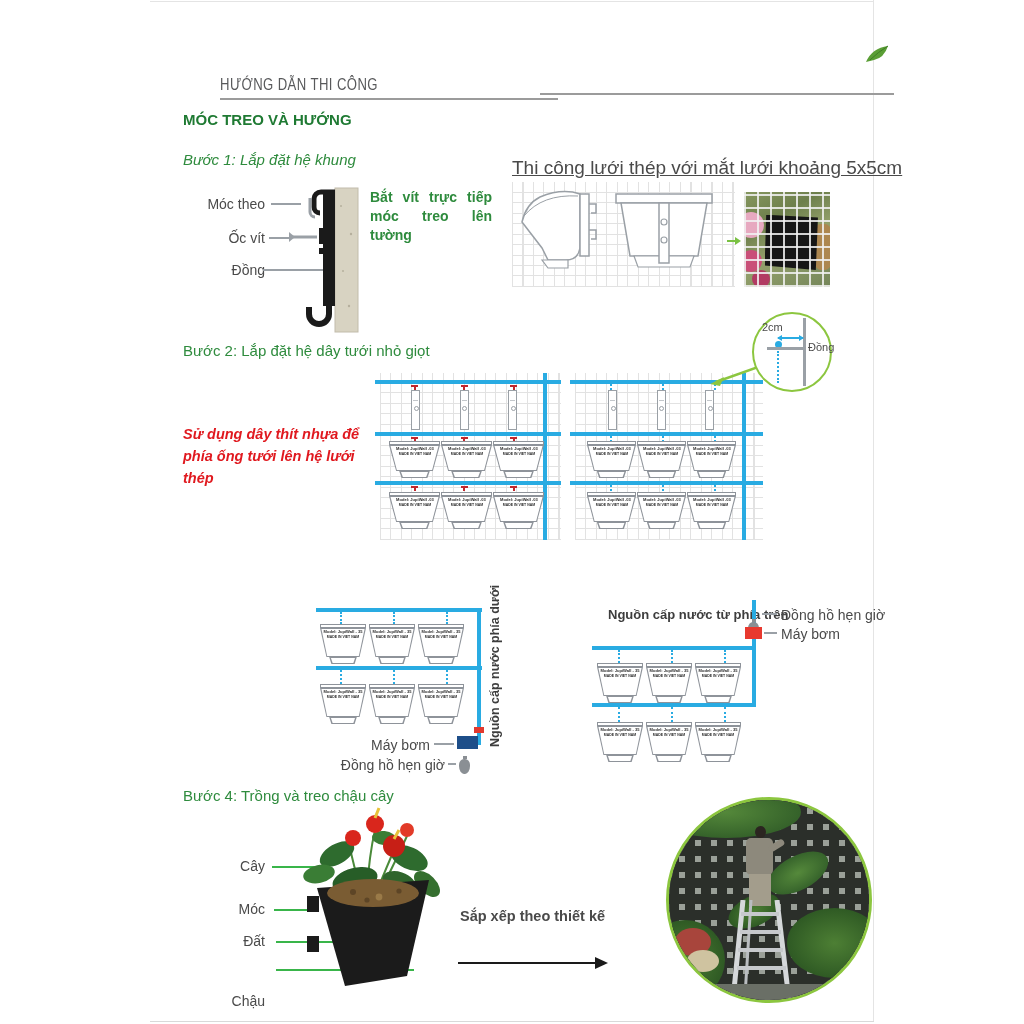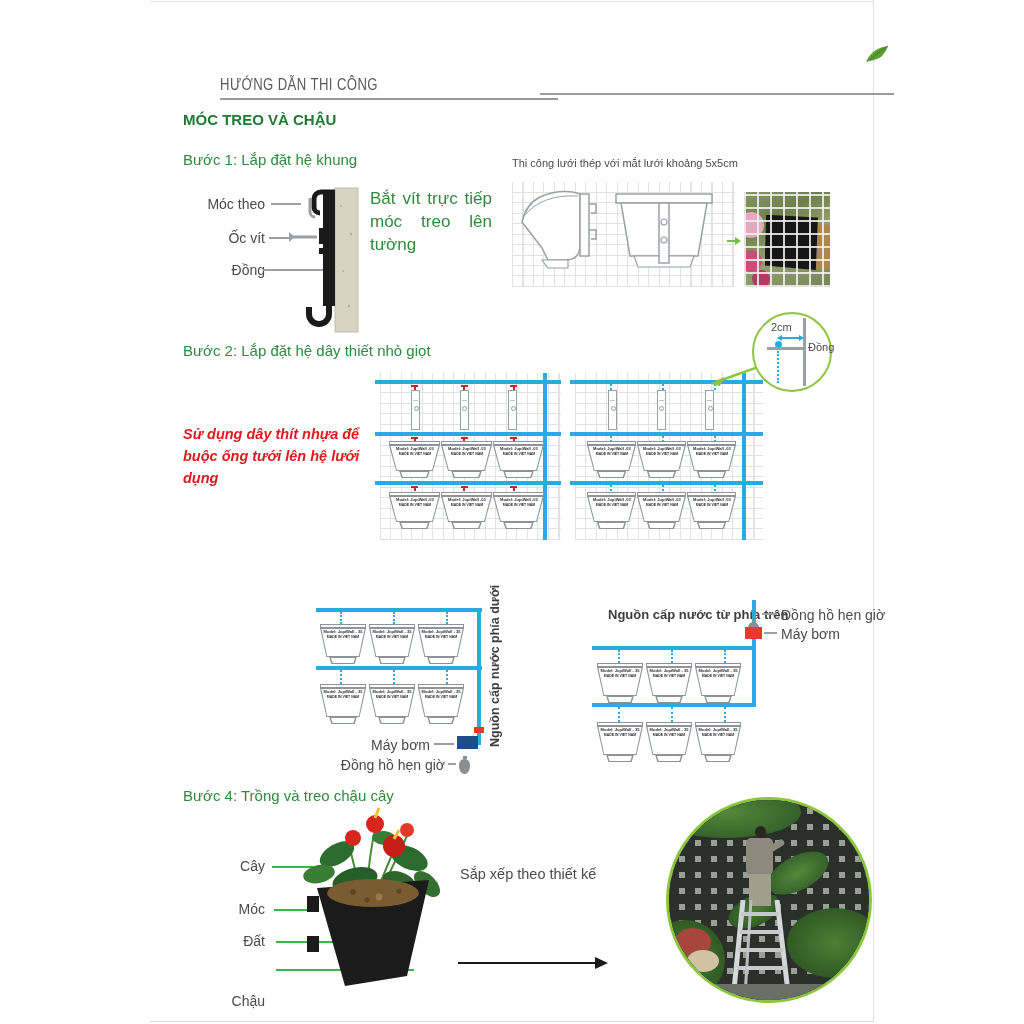--- a/index.html
+++ b/index.html
@@ -13,22 +13,22 @@
              transform:scaleX(.82);transform-origin:left center;white-space:nowrap;}
   .brand{font-family:"DejaVu Serif",serif;font-style:italic;font-weight:700;font-size:25px;
          color:#72a845;text-align:right;text-shadow:1px 1px 1px rgba(0,0,0,.15);}
   .website{font-size:12px;color:#58595b;text-align:right;font-weight:700;}
   .rule{background:#9b9b9b;height:2px;}
   .main-title{font-size:15px;font-weight:700;color:#1f7a33;}
   .step-title{font-size:15px;font-weight:500;color:#2e8b3d;white-space:nowrap;}
   .lbl{font-size:14px;color:#4a4a4a;white-space:nowrap;}
   .lbl-r{text-align:right;}
   .gray-line{background:#9aa0a6;height:1.5px;}
-  .note-green{font-size:17px;color:#2e8b3d;text-align:justify;line-height:1.35;}
-  .mesh-note{font-size:11px;color:#4a4a4a;white-space:nowrap;}
+  .note-green{font-size:14px;color:#2e8b3d;text-align:justify;line-height:1.35;font-weight:bold;}
+  .mesh-note{font-size:19px;color:#4a4a4a;white-space:nowrap;text-decoration:underline;}
   .red-note{font-size:14.5px;font-weight:700;font-style:italic;color:#e0191f;line-height:1.5;}
   
   .grid-bg{background-color:#fff;background-image:
     repeating-linear-gradient(0deg,#e2e2e2 0 1px,transparent 1px 10.5px),
     repeating-linear-gradient(90deg,#e2e2e2 0 1px,transparent 1px 10.5px);}
   .pipe-h{height:4px;background:#29abe2;}
   .pipe-v{width:4px;background:#29abe2;}
   .flexrow{display:flex;justify-content:space-between;}
   .potrow{display:flex;}
   
@@ -97,23 +97,23 @@
   <div class="abs" style="left:150px;top:1021px;width:724px;height:1px;background:#d9d9d9;"></div>
 
   <div class="abs doc-title" style="left:220px;top:76px;">HƯỚNG DẪN THI CÔNG</div>
   <div class="abs rule" style="left:220px;top:98px;width:338px;"></div>
   <svg class="abs" style="left:864px;top:44px;" width="26" height="20" viewBox="0 0 26 20">
     <path d="M2,18 Q8,4 24,2 Q20,14 10,16 Q6,17 2,18Z" fill="#5a9e35"></path>
     <path d="M24,2 Q14,8 6,16" stroke="#3e7d25" stroke-width="1" fill="none"></path>
   </svg>
   <div class="abs rule" style="left:540px;top:93px;width:354px;"></div>
 
-  <div class="abs main-title" style="left:183px;top:111px;">MÓC TREO VÀ CHẬU</div>
-
-  <div class="abs step-title" style="left:183px;top:151px;">Bước 1: Lắp đặt hệ khung</div>
+  <div class="abs main-title" style="left:183px;top:111px;">MÓC TREO VÀ HƯỚNG</div>
+
+  <div class="abs step-title" style="left:183px;top:151px;font-style:italic;">Bước 1: Lắp đặt hệ khung</div>
 
   <div class="abs lbl lbl-r" style="left:188px;top:196px;width:77px;">Móc theo</div>
   <div class="abs gray-line" style="left:271px;top:203px;width:30px;"></div>
   <div class="abs lbl lbl-r" style="left:188px;top:230px;width:77px;">Ốc vít</div>
   <div class="abs gray-line" style="left:269px;top:237px;width:22px;"></div>
   <div class="abs lbl lbl-r" style="left:188px;top:262px;width:77px;">Đồng</div>
   <div class="abs gray-line" style="left:263px;top:269px;width:82px;"></div>
 
   <svg class="abs" style="left:283px;top:186px;" width="78" height="148" viewBox="0 0 78 148">
     <rect x="52" y="2" width="23" height="144" fill="#d8d3c2" stroke="#c2bcab" stroke-width="1"></rect>
@@ -158,22 +158,22 @@
 
   <div class="abs photo1" style="left:744px;top:192px;width:86px;height:95px;">
     <div class="abs" style="left:-6px;top:20px;width:26px;height:26px;border-radius:50%;background:#e7a9c0;"></div>
     <div class="abs" style="left:-4px;top:58px;width:22px;height:22px;border-radius:50%;background:#c94f78;"></div>
     <div class="abs" style="left:8px;top:78px;width:18px;height:18px;border-radius:50%;background:#b23b63;"></div>
     <div class="abs" style="right:-4px;top:32px;width:22px;height:46px;border-radius:40%;background:#ad8750;"></div>
     <div class="abs" style="left:24%;top:24%;width:62%;height:58%;background:#161616;clip-path:polygon(3% 0,100% 5%,96% 100%,0 92%);"></div>
     <div class="abs mesh" style="inset:0;"></div>
   </div>
 
-  <div class="abs step-title" style="left:183px;top:342px;">Bước 2: Lắp đặt hệ dây thiết nhỏ giọt</div>
-  <div class="abs red-note" style="left:183px;top:424px;width:178px;">Sử dụng dây thít nhựa để buộc ống tưới lên hệ lưới dụng</div>
+  <div class="abs step-title" style="left:183px;top:342px;">Bước 2: Lắp đặt hệ dây tưới nhỏ giọt</div>
+  <div class="abs red-note" style="left:183px;top:424px;width:178px;">Sử dụng dây thít nhựa để phía ống tưới lên hệ lưới thép</div>
 
   <div class="abs grid-bg" style="left:380px;top:373px;width:181px;height:167px;">
     <div class="abs pipe-h" style="left:-5px;top:7px;width:186px;"></div>
     <div class="abs pipe-h" style="left:-5px;top:59px;width:186px;"></div>
     <div class="abs pipe-h" style="left:-5px;top:108px;width:186px;"></div>
     <div class="abs pipe-v" style="left:163px;top:0;height:167px;"></div>
     <div class="abs flexrow" style="left:31px;top:12px;width:106px;">
       <div class="dripper"></div>
         <div class="dripper"></div>
         <div class="dripper"></div>
@@ -361,21 +361,21 @@
       </div>
     </div>
   </div>
 
   <svg class="abs" style="left:700px;top:355px;" width="75" height="35" viewBox="0 0 75 35">
     <line x1="64" y1="10" x2="16" y2="27" stroke="#8cc63f" stroke-width="2.5"></line>
     <polygon points="10,29 24,22 20,31" fill="#8cc63f"></polygon>
   </svg>
   <div class="abs callout" style="left:752px;top:312px;width:76px;height:76px;">
     <div class="abs" style="left:49px;top:4px;width:2.5px;height:68px;background:#9aa0a6;"></div>
-    <div class="abs c-small" style="left:17px;top:7px;">2cm</div>
+    <div class="abs c-small" style="left:8px;top:7px;">2cm</div>
     <div class="abs measure" style="left:24px;top:23px;width:25px;"></div>
     <div class="abs" style="left:21px;top:27px;width:7px;height:7px;border-radius:50%;background:#29abe2;"></div>
     <div class="abs" style="left:13px;top:33px;width:38px;height:3px;background:#9aa0a6;"></div>
     <div class="abs drop" style="left:23px;top:37px;height:32px;"></div>
     <div class="abs c-small" style="left:54px;top:27px;">Đồng</div>
   </div>
 
 
   <div class="abs pipe-h" style="left:316px;top:608px;width:166px;"></div>
   <div class="abs pipe-h" style="left:316px;top:666px;width:166px;"></div>
@@ -594,21 +594,21 @@
     <polygon points="30,92 142,84 120,180 58,190" fill="#1b1b1b"></polygon>
     <rect x="20" y="100" width="12" height="16" fill="#1b1b1b"></rect>
     <rect x="20" y="140" width="12" height="16" fill="#1b1b1b"></rect>
     <ellipse cx="86" cy="97" rx="46" ry="14" fill="#7a5c33"></ellipse>
     <circle cx="66" cy="96" r="3" fill="#5d4526"></circle>
       <circle cx="92" cy="101" r="3.4" fill="#9a7a48"></circle>
     <circle cx="112" cy="95" r="2.6" fill="#5d4526"></circle>
       <circle cx="80" cy="104" r="2.6" fill="#5d4526"></circle>
   </svg>
 
-  <div class="abs arrange" style="left:460px;top:866px;">Sắp xếp theo thiết kế</div>
+  <div class="abs arrange" style="left:460px;top:908px;font-weight:bold;">Sắp xếp theo thiết kế</div>
   <div class="abs big-arrow" style="left:458px;top:930px;width:138px;"></div>
 
   <div class="abs circle-photo" style="left:666px;top:797px;width:200px;height:200px;">
     <div class="lattice"></div>
     <div class="blob" style="left:-18px;top:-14px;width:150px;height:52px;background:radial-gradient(ellipse,#54883a,#35622a 70%);"></div>
     <div class="blob" style="left:118px;top:108px;width:95px;height:70px;background:radial-gradient(ellipse,#4d7f34,#2f5a24 70%);"></div>
     <div class="blob" style="left:-24px;top:120px;width:80px;height:80px;background:radial-gradient(ellipse,#4d7f34,#2f5a24 70%);"></div>
     <div class="blob" style="left:96px;top:56px;width:66px;height:34px;transform:rotate(-28deg);background:radial-gradient(ellipse,#55893b,#36632b 70%);"></div>
     <div class="blob" style="left:58px;top:96px;width:54px;height:30px;transform:rotate(-24deg);background:radial-gradient(ellipse,#4d7f34,#2f5a24 70%);"></div>
     <div class="abs" style="left:86px;top:26px;width:11px;height:12px;border-radius:50%;background:#2b2520;"></div>

